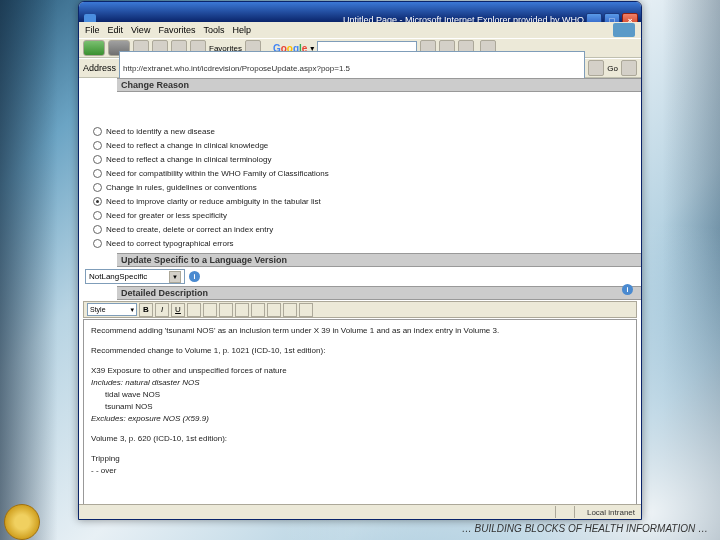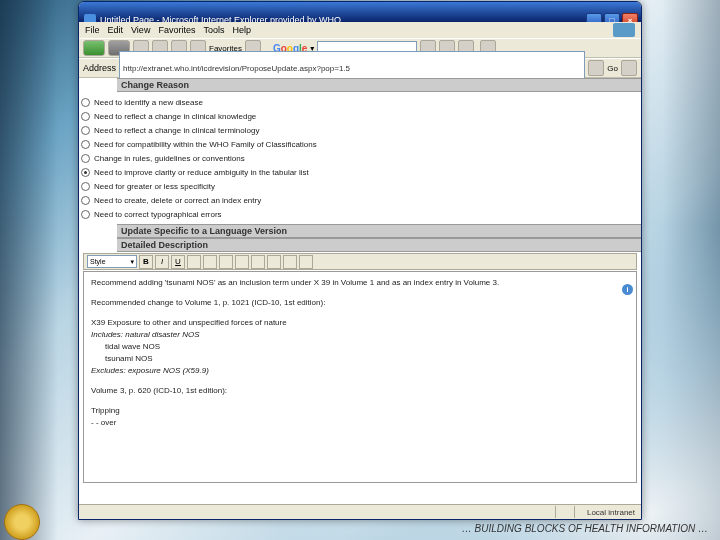--- a/index.html
+++ b/index.html
@@ -26,21 +26,21 @@
   border-radius: 6px 6px 0 0;
   box-shadow: 0 0 8px rgba(0,0,0,.4);
   display: flex; flex-direction: column;
 }
 .titlebar {
   height: 20px;
   background: linear-gradient(#3b78d6, #0a246a);
   border-radius: 5px 5px 0 0;
   display: flex; align-items: center;
   padding: 16px 3px 0 5px;
-  color: #fff; font-size: 9px;
+  color: #fff; font-size: 9px; text-align: right;
 }
 .titlebar .ie-icon { width: 12px; height: 12px; background: #4a8ee0; border-radius: 2px; margin-right: 4px; }
 .titlebar .title { flex: 1; white-space: nowrap; overflow: hidden; }
 .titlebar .winbtn { width: 16px; height: 14px; margin-left: 2px; border-radius: 2px; display: flex; align-items: center; justify-content: center; font-size: 8px; font-weight: bold; }
 .winbtn.min, .winbtn.max { background: linear-gradient(#5a9ae8, #2a5ac0); border: 1px solid #1a3a80; }
 .winbtn.close { background: linear-gradient(#f08068, #d04020); border: 1px solid #902010; }
 .menubar {
   height: 16px; background: #ece9d8;
   display: flex; align-items: center; gap: 8px;
   padding: 0 6px; font-size: 9px;
@@ -63,21 +63,21 @@
 .addr-input { flex: 1; height: 16px; border: 1px solid #7f9db9; background: #fff; padding: 16px 3px; font-size: 8px; color: #333; display: flex; align-items: center; }
 .content {
   flex: 1; background: #fff; overflow: hidden;
   position: relative;
 }
 .section-header {
   background: #ccc; height: 14px; padding: 1px 4px;
   font-size: 9px; font-weight: bold; color: #333;
   border-top: 1px solid #999; border-bottom: 1px solid #999; margin-left: 38px;
 }
-.radio-list { padding: 3px 2px; }
+.radio-list { padding: 3px 14px; margin-top: 29px; }
 .radio-row { display: flex; align-items: center; gap: 4px; height: 14px; font-size: 8px; color: #222; }
 .radio { width: 9px; height: 9px; border: 1px solid #666; border-radius: 50%; background: #fff; position: relative; }
 .radio.checked::after { content: ''; position: absolute; inset: 2px; background: #333; border-radius: 50%; }
 .lang-section { display: flex; align-items: center; gap: 4px; padding: 2px 6px; }
 .dropdown { height: 15px; min-width: 100px; border: 1px solid #7f9db9; background: #fff; display: flex; align-items: center; padding: 0 3px; font-size: 8px; justify-content: space-between; }
 .dropdown .arrow { width: 12px; height: 12px; background: #d4d0c8; border: 1px solid #aca899; display: flex; align-items: center; justify-content: center; font-size: 6px; }
 .info-icon { width: 11px; height: 11px; border-radius: 50%; background: #4a8ad0; color: #fff; font-size: 7px; display: flex; align-items: center; justify-content: center; font-weight: bold; }
 .info-right { position: absolute; right: 8px; top: 206px; }
 .editor-toolbar {
   height: 17px; background: #ece9d8; border: 1px solid #aca899;
@@ -201,20 +201,27 @@
           <div class="radio"></div>
           <span>Need to create, delete or correct an index entry</span>
         </div>
       <div class="radio-row">
           <div class="radio"></div>
           <span>Need to correct typographical errors</span>
         </div>
     </div>
 
     <div class="section-header">Update Specific to a Language Version</div>
+    <div class="lang-section">
+      <div class="dropdown">
+        <span>NotLangSpecific</span>
+        <div class="arrow">▼</div>
+      </div>
+      <div class="info-icon">i</div>
+    </div>
 
     <div class="info-icon info-right">i</div>
 
     <div class="section-header">Detailed Description</div>
     <div class="editor-toolbar">
       <div class="et-select">
           <span>Style</span>
           <span>▾</span>
         </div>
       <div class="et-btn b">B</div>

